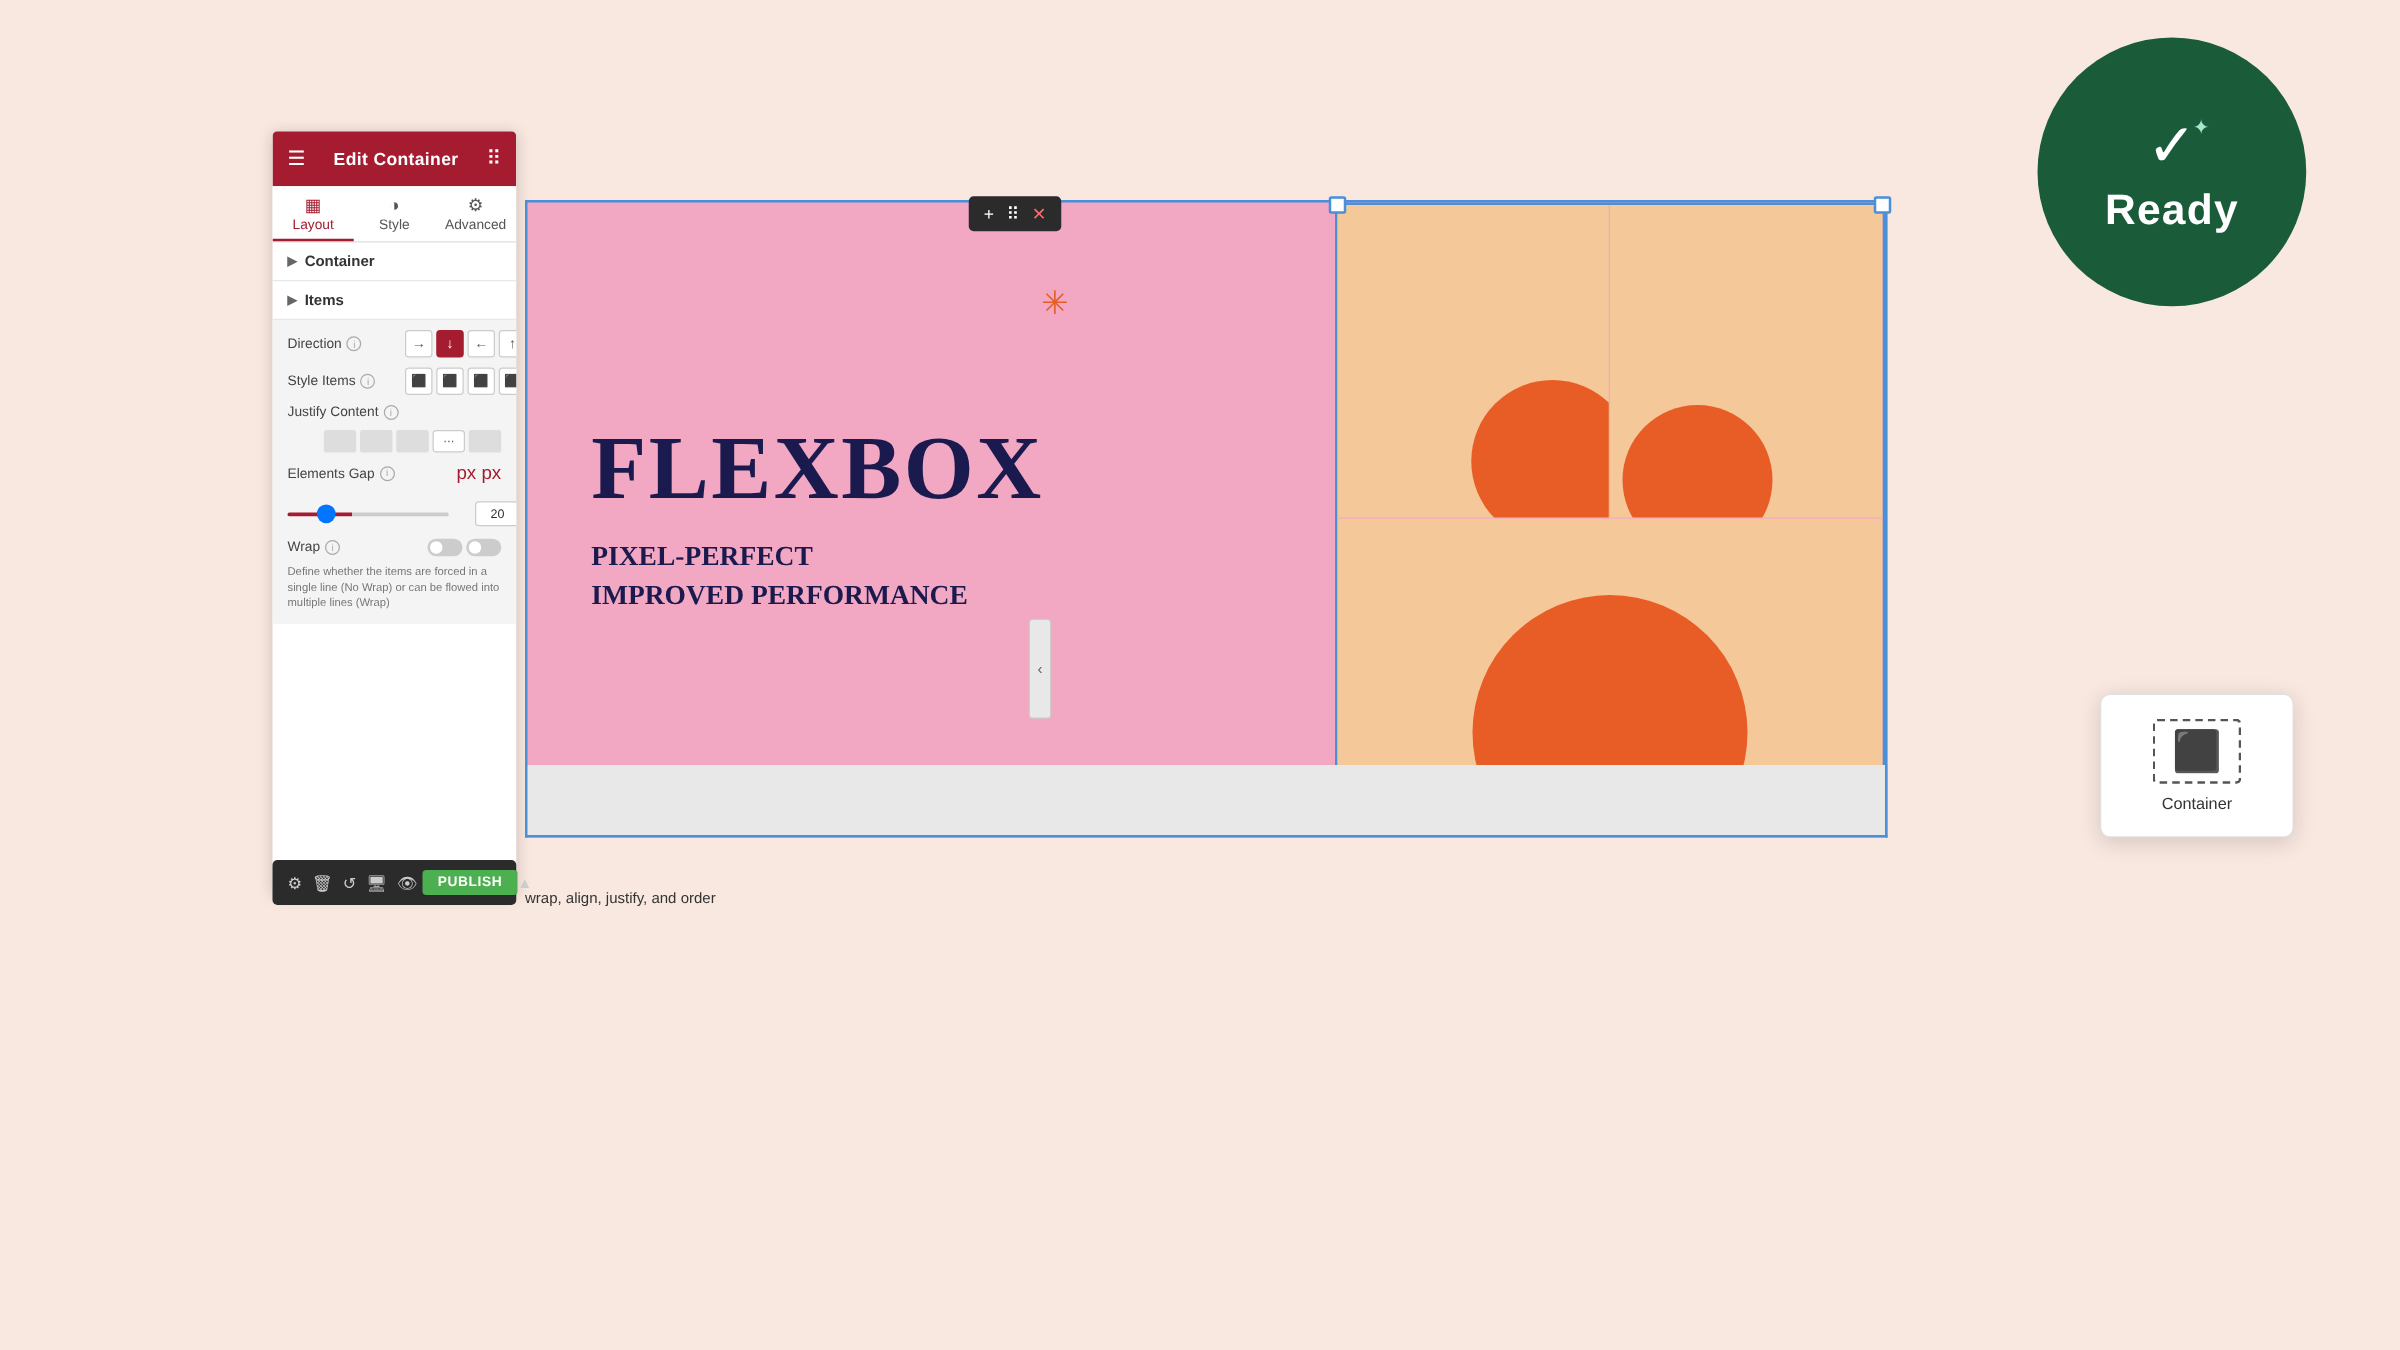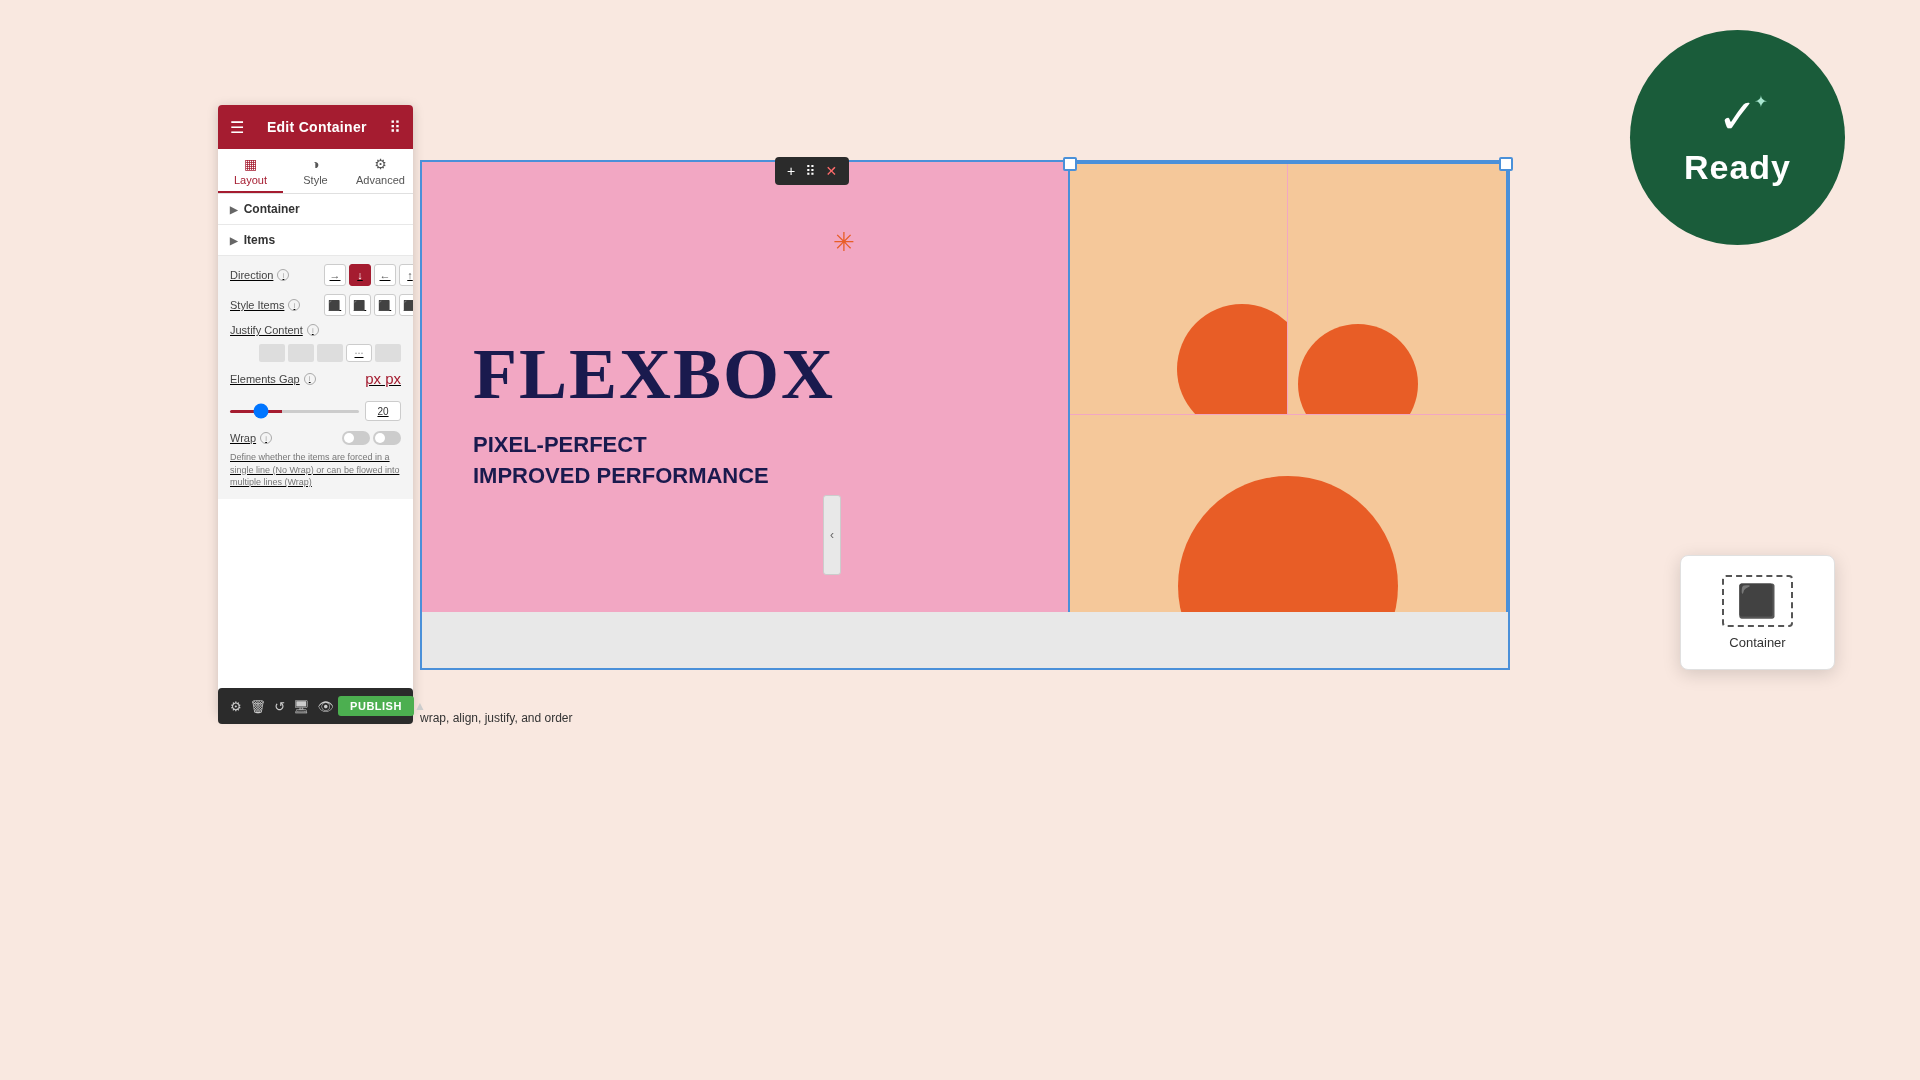--- a/index.html
+++ b/index.html
@@ -89,21 +89,20 @@
       gap: 6px;
     }
     .sidebar-section-header .chevron {
       font-size: 10px;
       color: #666;
     }
 
     .sidebar-content {
       padding: 8px 12px 10px;
       background: #f4f4f4;
-      text-decoration: underline;
     }
 
     .prop-row {
       display: flex;
       align-items: center;
       margin-bottom: 8px;
       gap: 4px;
     }
     .prop-label {
       font-size: 11px;
@@ -176,21 +175,21 @@
       align-items: center;
       justify-content: center;
       cursor: pointer;
       font-size: 9px;
       color: #555;
     }
 
     .gap-slider-row {
       display: flex;
       align-items: center;
-      gap: 6px;
+      gap: 21px;
       margin-top: 14px;
     }
     .gap-slider {
       flex: 1;
       height: 3px;
       appearance: none;
       background: linear-gradient(to right, #a51c30 40%, #ccc 40%);
       border-radius: 2px;
       cursor: pointer;
     }
@@ -358,21 +357,21 @@
     .flexbox-title {
       font-family: Georgia, serif;
       font-size: 72px;
       font-weight: 900;
       color: #1a1a4e;
       letter-spacing: 2px;
       line-height: 1;
       margin-bottom: 20px;
     }
     .subtitle {
-      font-family: Liberation Sans, sans-serif;
+      font-family: Liberation Serif, serif;
       font-size: 22px;
       font-weight: 700;
       color: #1a1a4e;
       line-height: 1.4;
     }
 
     
     #grid-area {
       position: absolute;
       top: 0;

